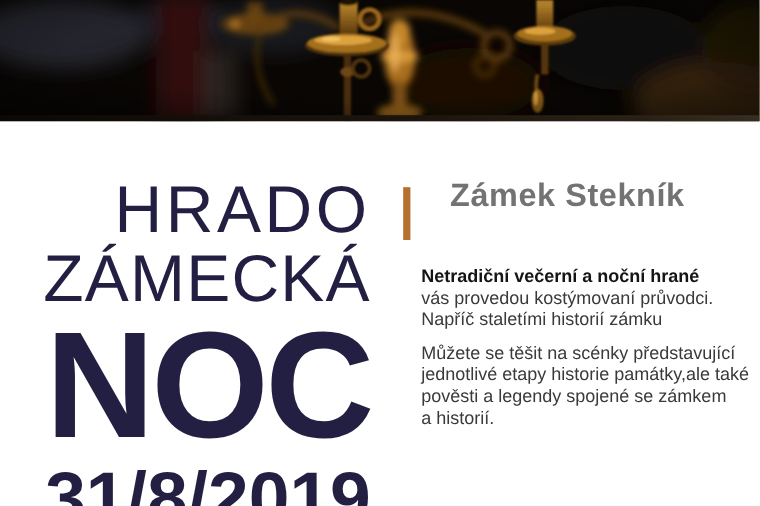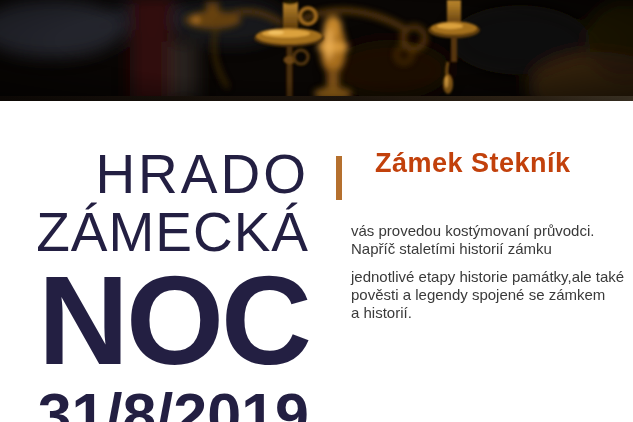--- a/index.html
+++ b/index.html
@@ -24,21 +24,21 @@
   .t-noc     { font-size:126px; line-height:110px; font-weight:700; letter-spacing:-3px; margin-top:4px;padding-left:21px; }
   .t-date    { font-size:61px; line-height:62px; font-weight:700; margin-top:8px; white-space:nowrap; }
 
   
   .divider { position:absolute; left:336px; top:156px; width:6px; height:44px; background:var(--orange,#b5702e); }
 
   
   .article { position:absolute; left:351px; top:146px; width:278px; }
   .castle-heading {
     margin:0 0 0 24px; font-size:27px; line-height:34px; font-weight:700;
-    color:#c2410c; letter-spacing:.5px; white-space:nowrap;
+    color:#737373; letter-spacing:.5px; white-space:nowrap;
   }
   .article-body { margin-top:42px; }
   .para { margin:0 0 10px 0; font-size:15px; line-height:18px; color:#3a3a3a; }
   .para .line { display:block; white-space:nowrap; }
   .para b { color:#151515; }
 </style>
 </head>
 <body style="--navy: #231f42; --orange: #b5702e;">
 
 <div class="page">
@@ -134,24 +134,26 @@
     <div class="t-noc">NOC</div>
     <div class="t-date">31/8/2019</div>
   </div>
 
   <div class="divider"></div>
 
   <div class="article">
     <h1 class="castle-heading">Zámek Stekník</h1>
     <div class="article-body">
         <p class="para">
+          <span class="line"><b>Netradiční večerní a noční hrané</b></span>
           <span class="line"><span>vás provedou kostýmovaní průvodci.</span></span>
           <span class="line"><span>Napříč staletími historií zámku</span></span>
         </p>
         <p class="para">
+          <span class="line"><span>Můžete se těšit na scénky představující</span></span>
           <span class="line"><span>jednotlivé etapy historie památky,ale také</span></span>
           <span class="line"><span>pověsti a legendy spojené se zámkem</span></span>
           <span class="line"><span>a historií.</span></span>
         </p>
       </div>
   </div>
 
 </div>
 
 </body></html>

